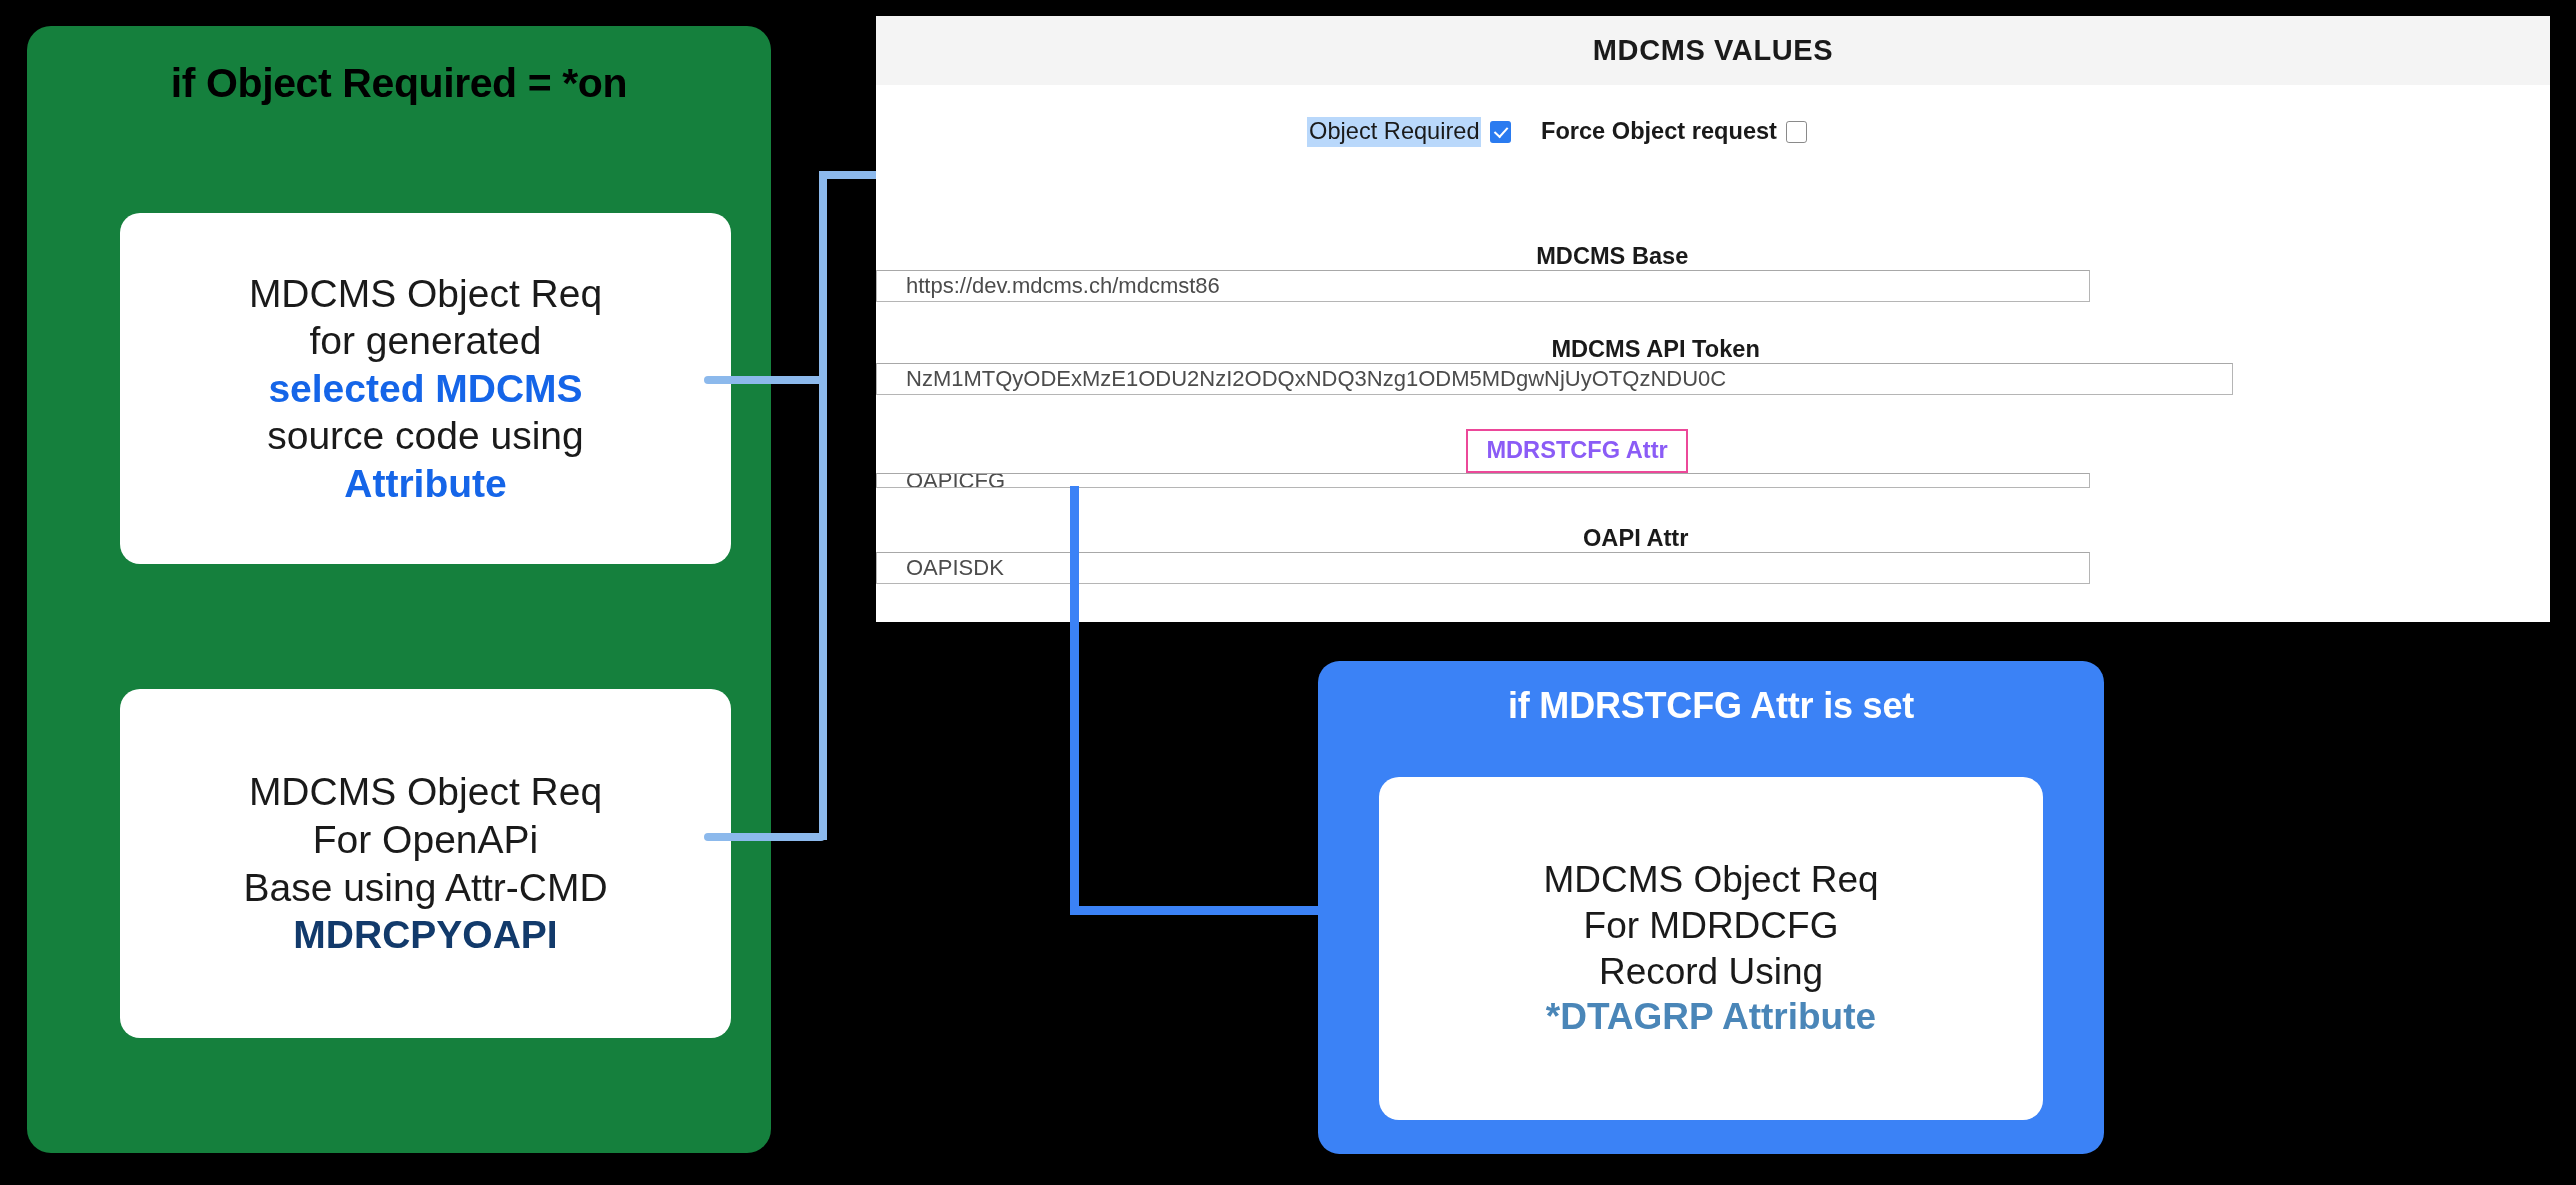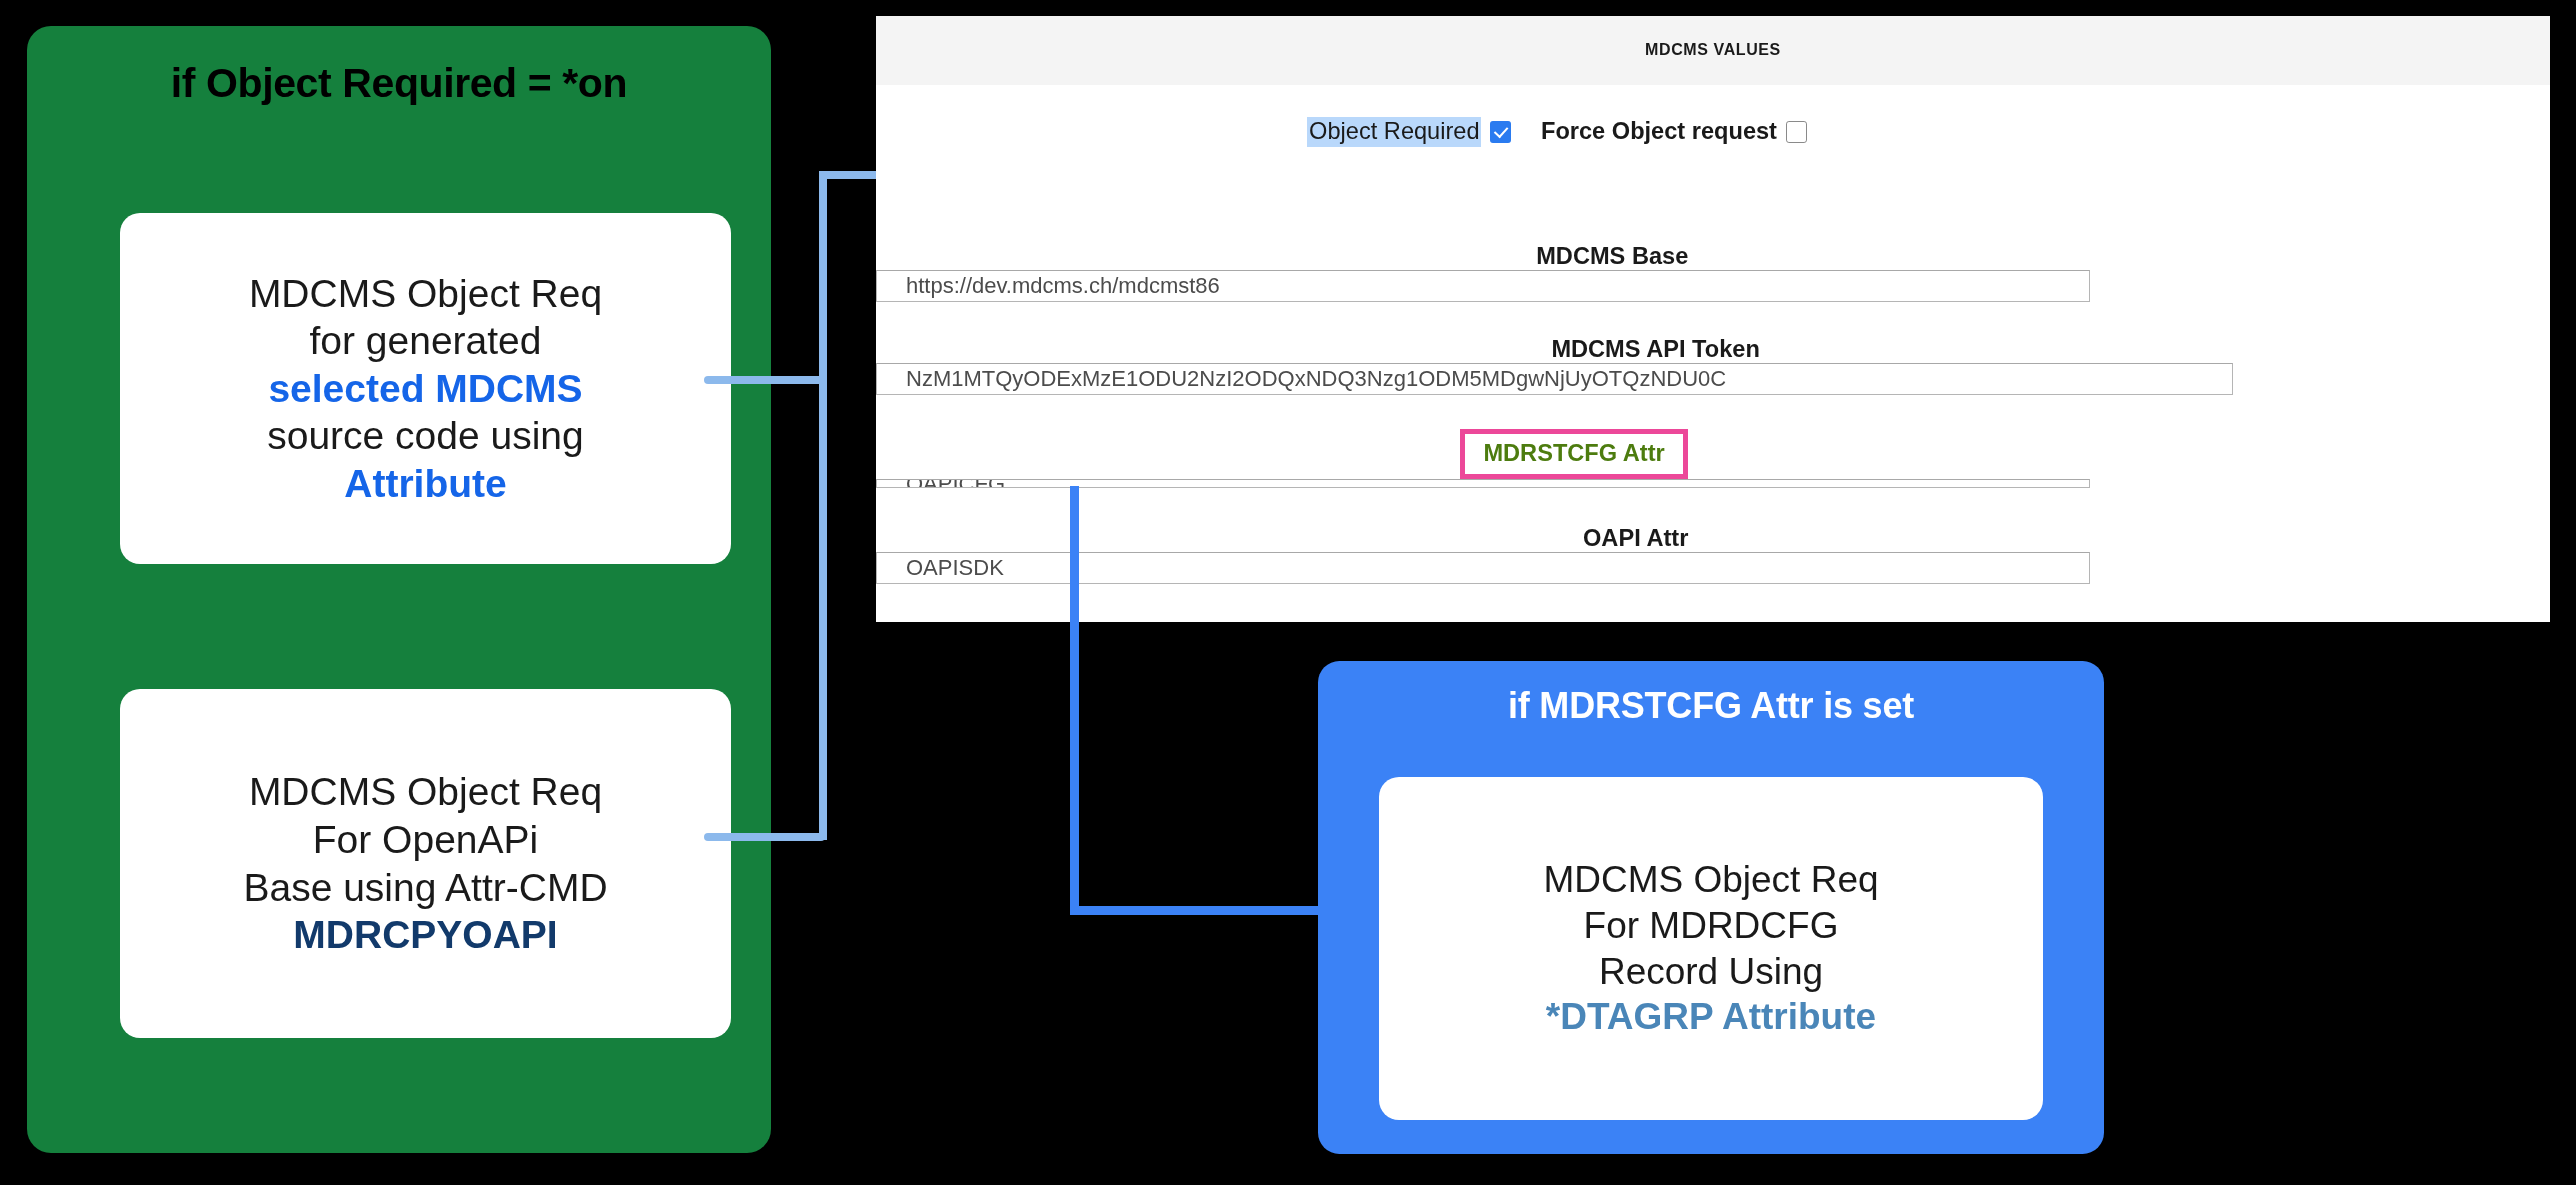--- a/index.html
+++ b/index.html
@@ -143,21 +143,21 @@
     left: 0;
     top: 0;
     width: 100%;
     height: 69px;
     background: #f4f4f4;
     display: flex;
     align-items: center;
     justify-content: center;
   }
   .panel-title {
-    font-size: 16px;
+    font-size: 29px;
     font-weight: bold;
     color: #1a1a1a;
     letter-spacing: 0.6px;
   }
 
   .checkbox-row {
     position: absolute;
     left: 431px;
     top: 101px;
     display: flex;
@@ -227,26 +227,26 @@
     white-space: nowrap;
   }
   .form-label-boxed {
     width: 442px;
     box-sizing: border-box;
     display: flex;
     justify-content: flex-end;
     padding-right: 15.7px;
   }
   .label-highlight {
-    border: 5px solid #ec4899;
+    border: 2px solid #ec4899;
     background: #ffffff;
     padding: 7.9px 18.6px 9.3px 18.6px;
     font-size: 23.6px;
     font-weight: bold;
-    color: #4d7c0f;
+    color: #8b5cf6;
     white-space: nowrap;
     line-height: 1;
   }
   .form-input {
     height: 56px;
     box-sizing: border-box;
     border: 0.7px solid #b5b5b5;
     border-top: 1.4px solid #a8a8a8;
     background: #ffffff;
     display: flex;

